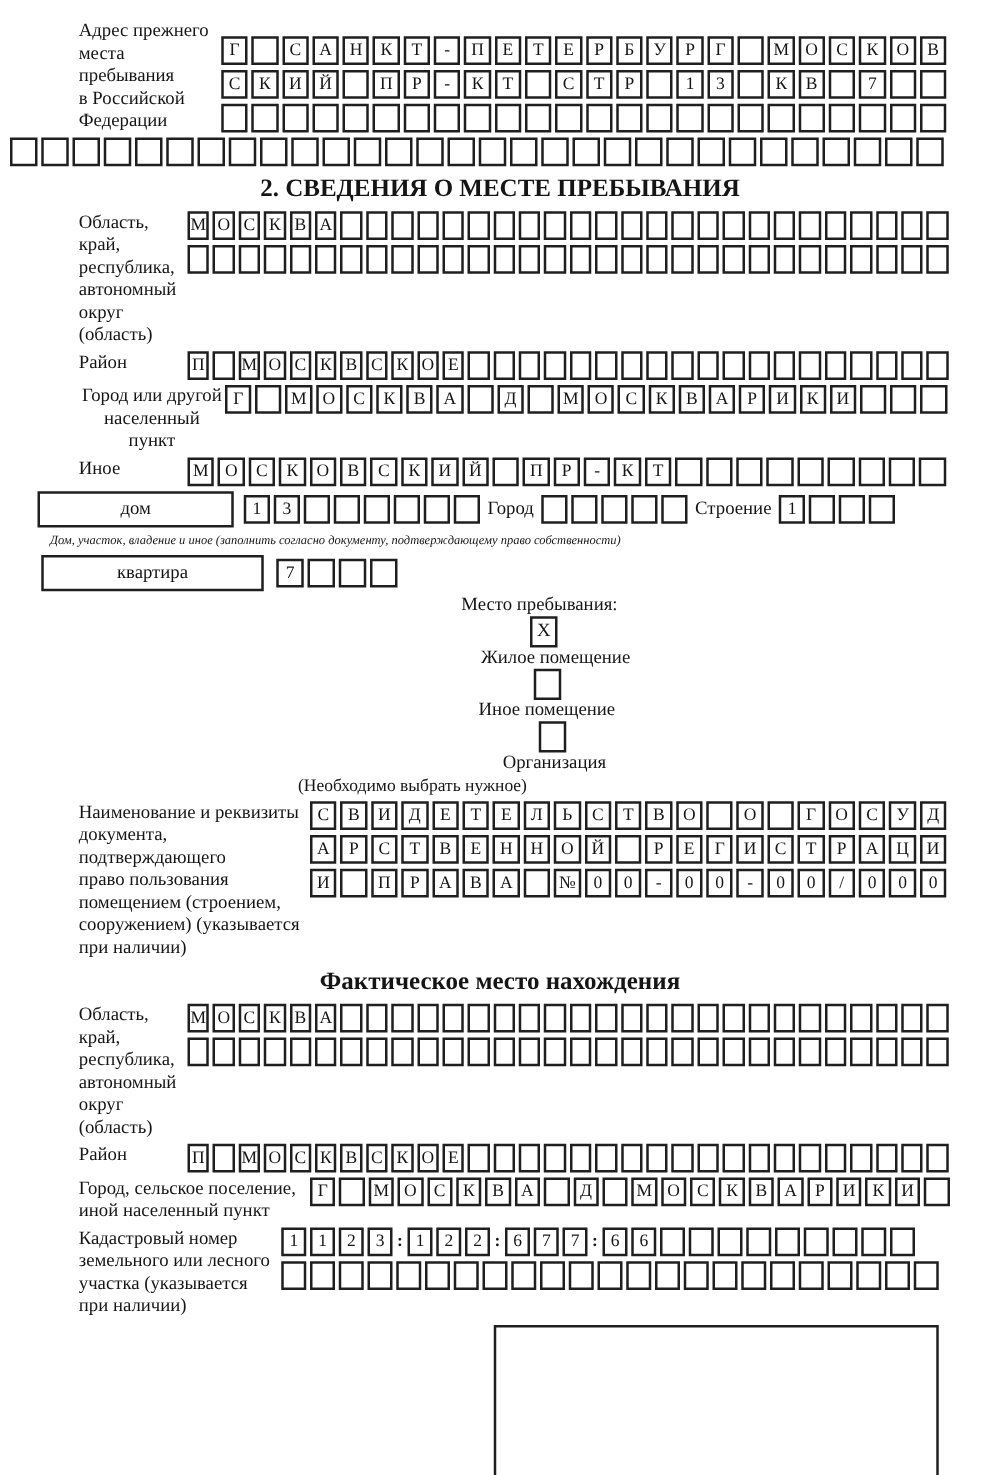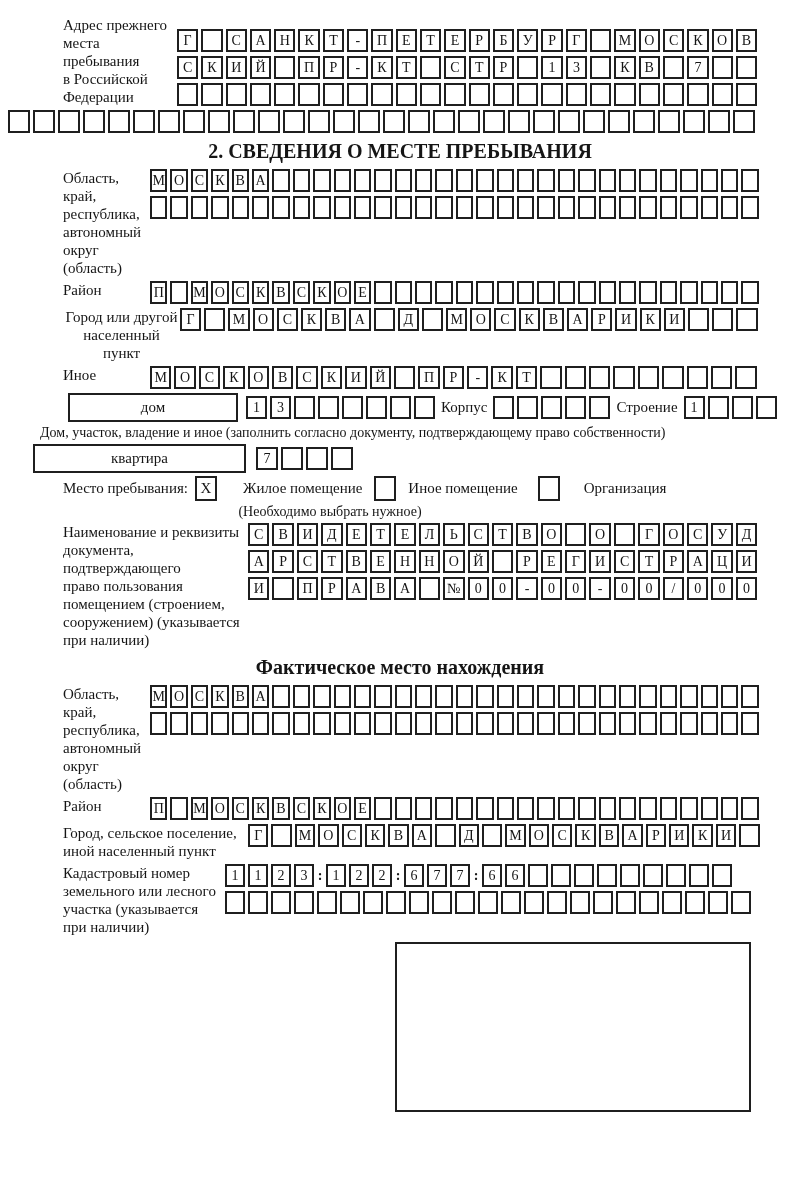--- a/index.html
+++ b/index.html
@@ -37,29 +37,29 @@
   .fullrow { margin:4px 0 0 8px; }
 
   .note-center { text-align:center; font-size:14px; line-height:17px; margin-top:4px; }
   .h-bold { text-align:center; font-weight:bold; font-size:20px; margin:7px 0 6px 0; }
 
   .house-row { display:flex; margin-left:30px; margin-bottom:2px; align-items:center; }
   .label-box {
     border:2px solid #1f1f1f; height:29px; text-align:center;
     line-height:25px; flex:none; font-size:15px;
   }
-  .house-box { width:170px; margin-right:8px;margin-left:38px; }
-  .apt-box   { width:213px; margin-right:10px; }
+  .house-box { width:157px; margin-right:8px; }
+  .apt-box   { width:178px; margin-right:10px; }
   .inline-lbl { margin:0 6px; line-height:29px; flex:none; }
   .house-row .cells { align-items:center; }
 
-  .note-left { margin:2px 0 3px 40px; font-size:14px; line-height:17px; }
+  .note-left { margin:2px 0 3px 40px; font-size:10px; line-height:17px;font-style:italic; }
   .apt-row { display:flex; margin-left:33px; margin-bottom:2px; align-items:center; }
 
-  .stay-row { display:flex; margin-left:63px; align-items:center; margin-top:3px; }
+  .stay-row { display:flex; margin-left:63px; align-items:center; margin-top:3px;flex-direction:column; }
   .chk {
     flex:none; width:22px; height:25px; border:2px solid #1f1f1f;
     text-align:center; line-height:21px; font-size:15px;
   }
   .stay-note { margin-left:170px; width:320px; text-align:center; font-size:14px; line-height:17px; margin-top:2px; margin-bottom:3px; }
 
   .actual-notes { text-align:center; font-size:14px; line-height:18px; margin-bottom:4px; }
 
   .stamp-wrap { margin-left:385px; width:398px; margin-top:6px; }
   .stamp-box { margin-left:10px; width:356px; height:170px; border:2px solid #1f1f1f; }
@@ -367,21 +367,21 @@
     <div class="cells" style="--cw:21px">
         <span class="cell">1</span>
         <span class="cell">3</span>
         <span class="cell"></span>
         <span class="cell"></span>
         <span class="cell"></span>
         <span class="cell"></span>
         <span class="cell"></span>
         <span class="cell"></span>
       </div>
-    <div class="inline-lbl">Корпус</div>
+    <div class="inline-lbl">Город</div>
     <div class="cells" style="--cw:21px">
         <span class="cell"></span>
         <span class="cell"></span>
         <span class="cell"></span>
         <span class="cell"></span>
         <span class="cell"></span>
       </div>
     <div class="inline-lbl">Строение</div>
     <div class="cells" style="--cw:21px">
         <span class="cell">1</span>

